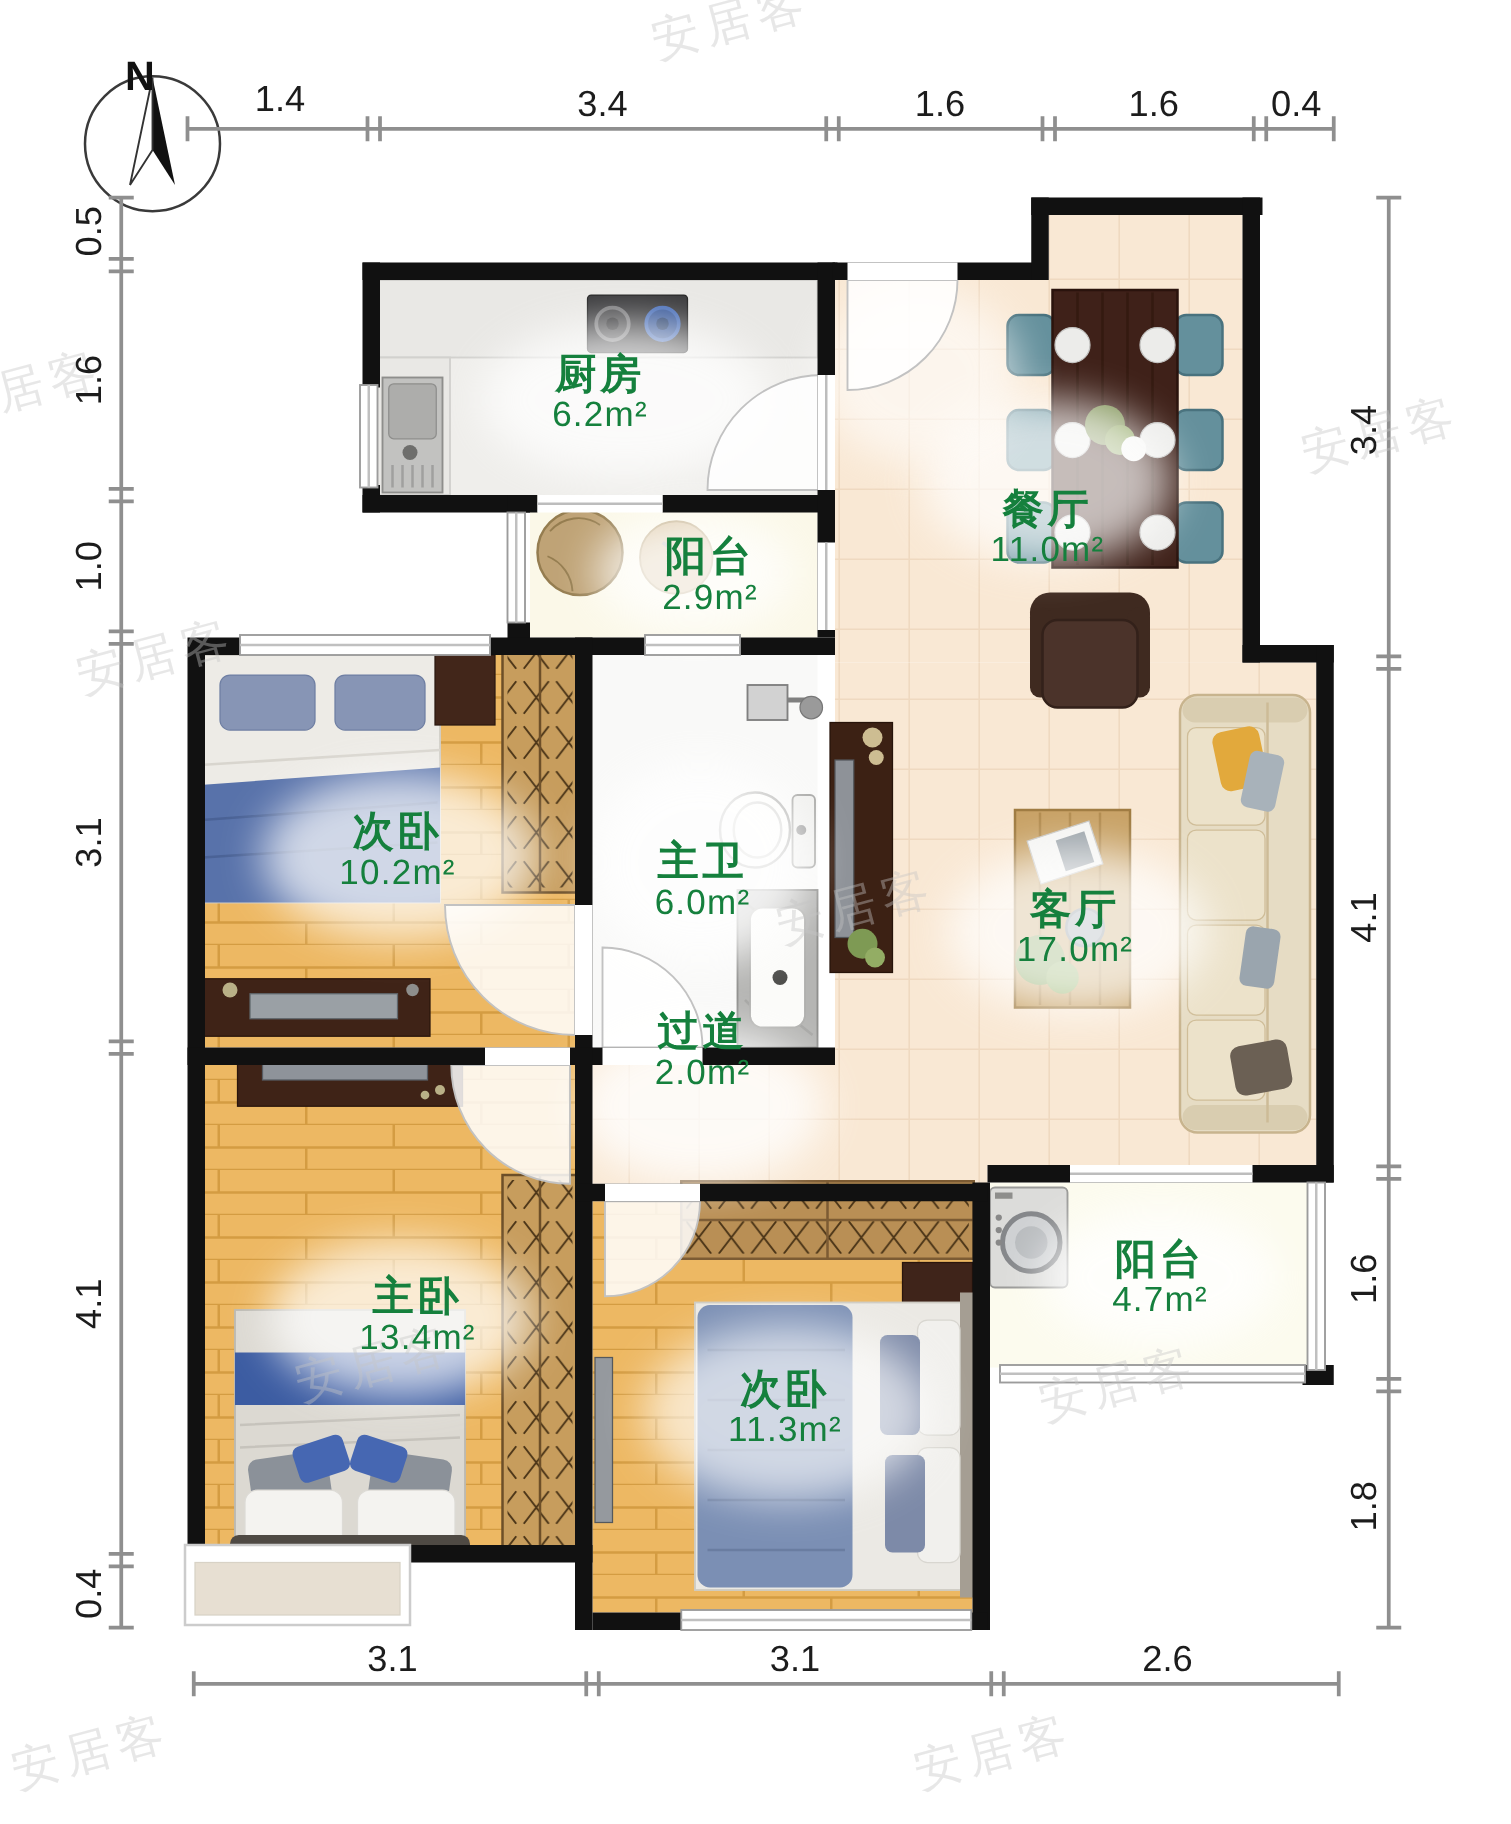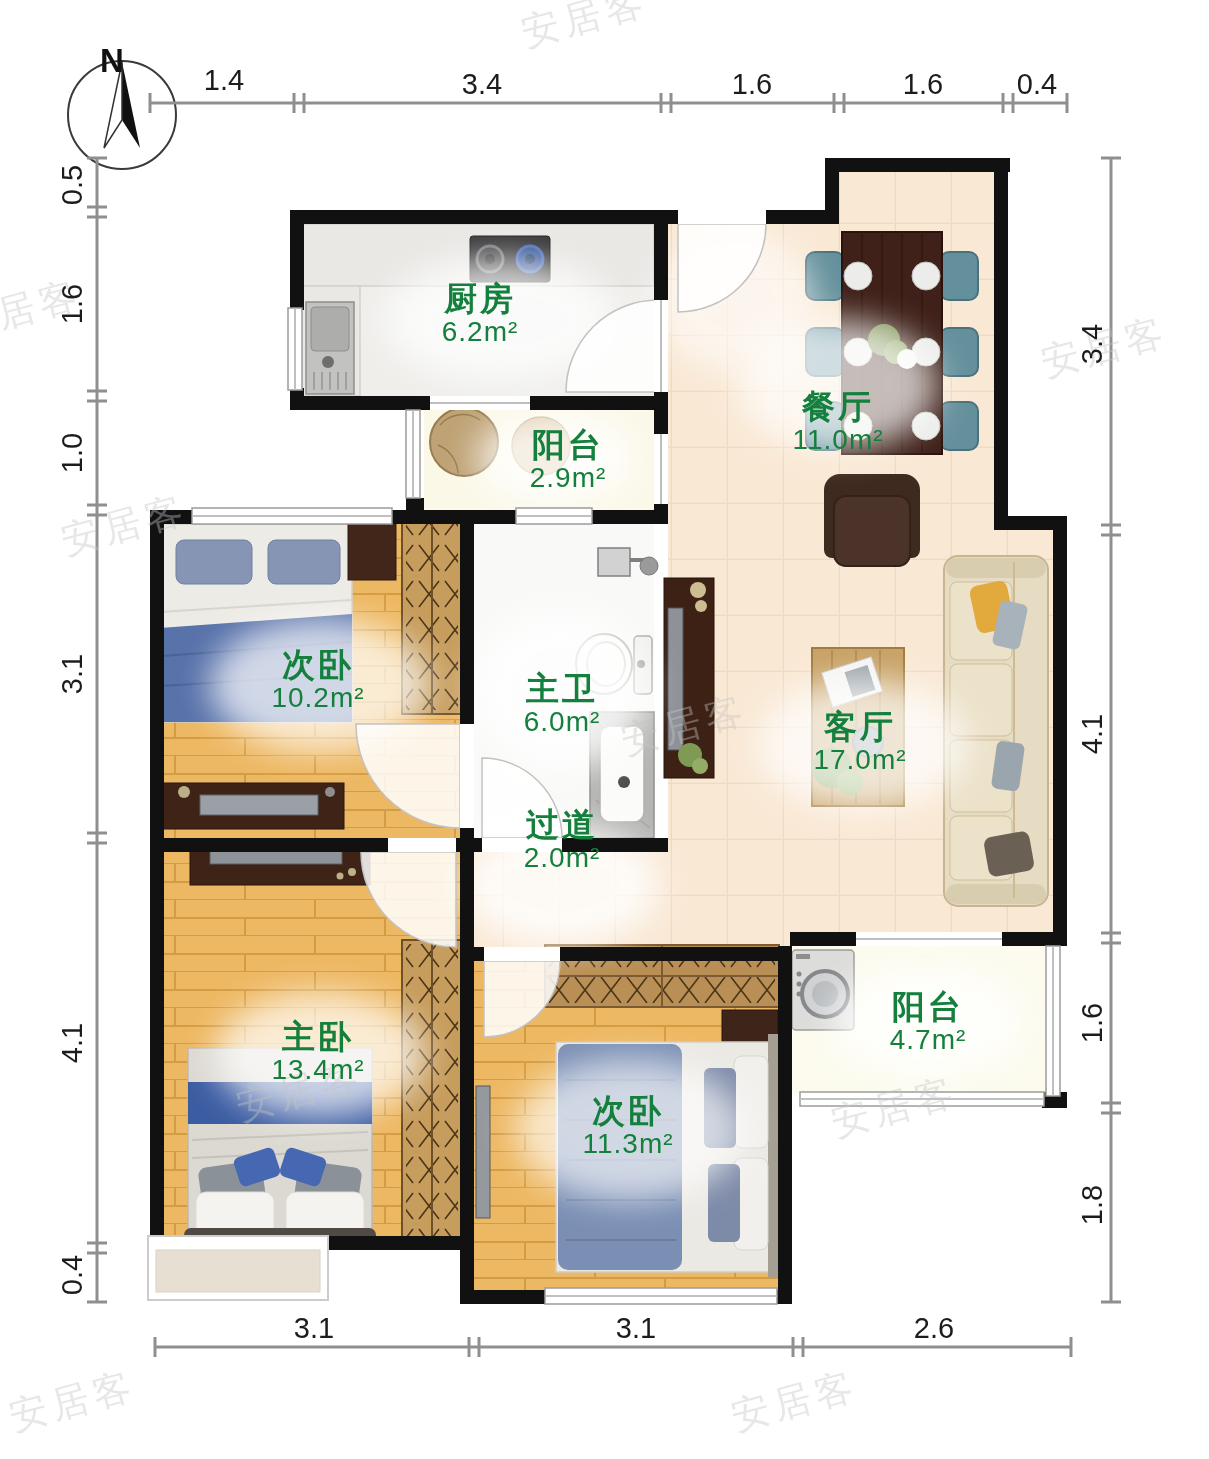--- a/index.html
+++ b/index.html
@@ -394,21 +394,21 @@
     <div class="room-area">6.0m²</div>
   </div>
   <div class="room-label" style="left:860px;top:710px;">
     <div class="room-name">客厅</div>
     <div class="room-area">17.0m²</div>
   </div>
   <div class="room-label" style="left:562px;top:808px;">
     <div class="room-name">过道</div>
     <div class="room-area">2.0m²</div>
   </div>
-  <div class="room-label" style="left:318px;top:1020px;">
+  <div class="room-label" style="left:334px;top:1020px;">
     <div class="room-name">主卧</div>
     <div class="room-area">13.4m²</div>
   </div>
   <div class="room-label" style="left:628px;top:1094px;">
     <div class="room-name">次卧</div>
     <div class="room-area">11.3m²</div>
   </div>
   <div class="room-label" style="left:928px;top:990px;">
     <div class="room-name">阳台</div>
     <div class="room-area">4.7m²</div>

